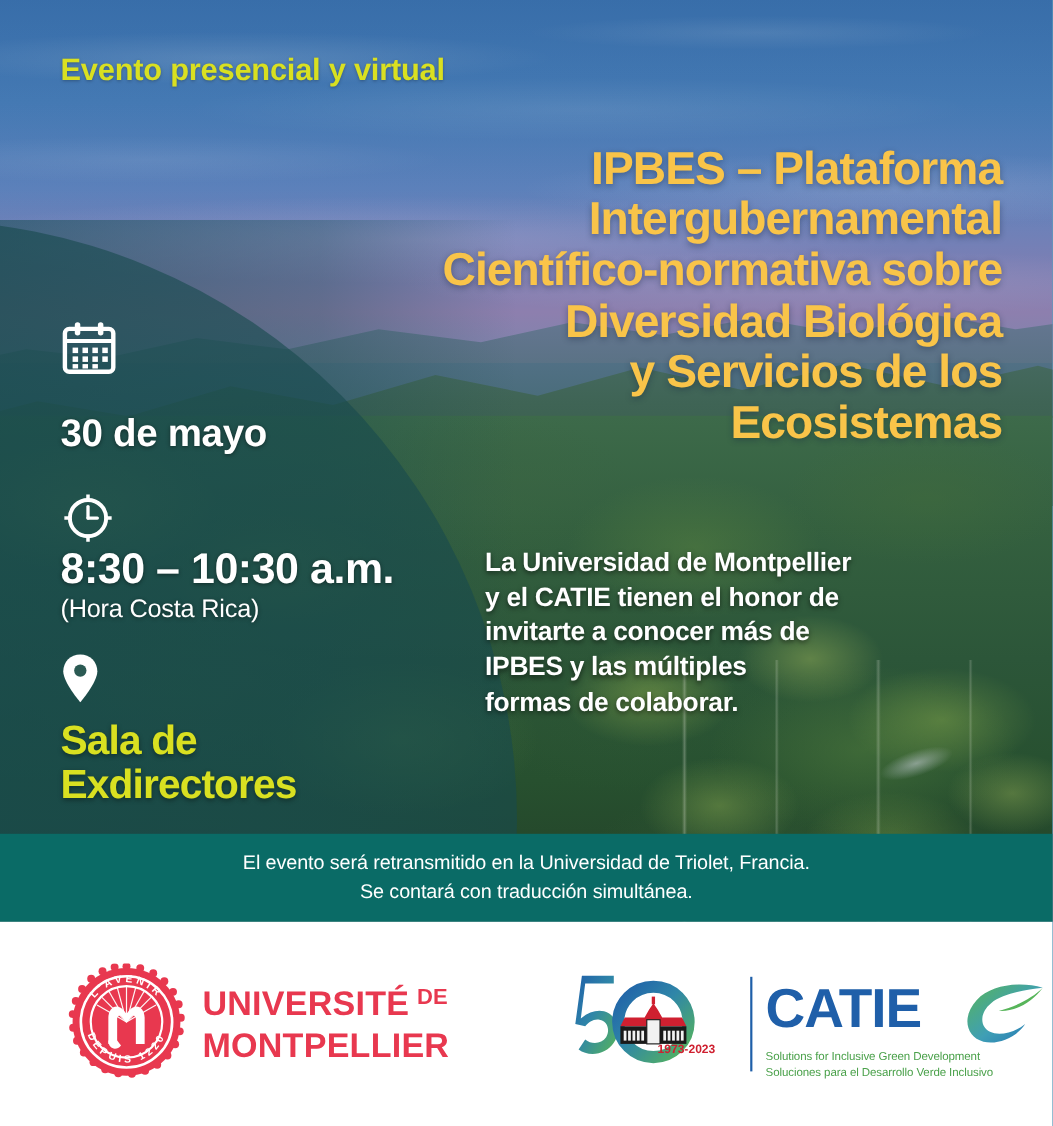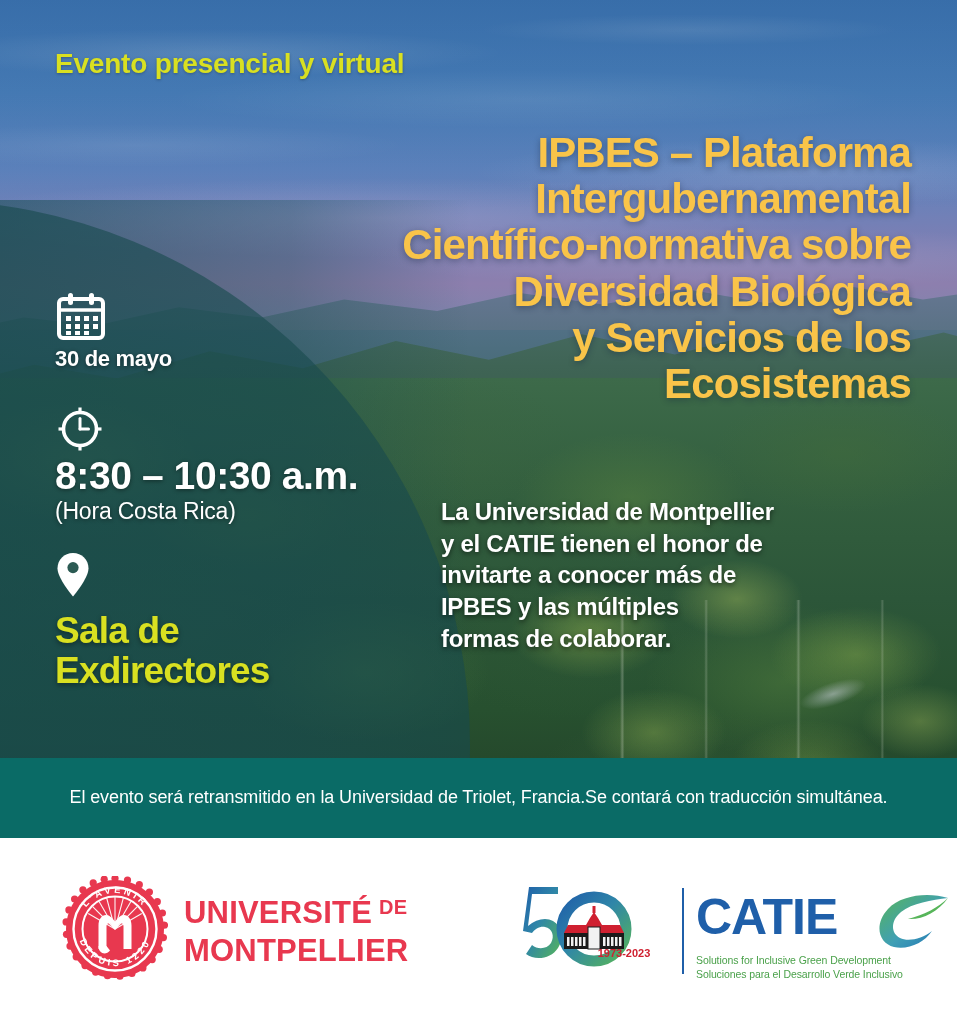--- a/index.html
+++ b/index.html
@@ -165,22 +165,22 @@
     text-shadow:0 2px 5px rgba(0,0,0,.55);
   }
   .invite div { white-space:nowrap; }
 
   
   .info { position:absolute; left:55px; top:292px; width:380px; }
   .ico { display:block; }
   .ico svg { display:block; }
 
   .info-date {
-    margin-top:4px;
-    font-size:22px; font-weight:bold; color:#ffffff;
+    margin-top:32px;
+    font-size:35px; font-weight:bold; color:#ffffff;
     letter-spacing:-.3px;
     text-shadow:0 1px 4px rgba(0,0,0,.45);
   }
   .gap-a { height:32px; }
   .info-time {
     margin-top:0;
     font-size:39px; font-weight:bold; color:#ffffff;
     letter-spacing:-.4px;
     text-shadow:0 1px 4px rgba(0,0,0,.45);
   }
@@ -202,21 +202,21 @@
     font-size:23px; font-weight:bold; color:#ffffff;
     letter-spacing:-.3px;
     text-shadow:0 1px 4px rgba(0,0,0,.45);
   }
 
   
   .banner {
     position:absolute;
     left:0; top:758px; width:957px; height:80px;
     background:#0a6b66;
-    display:flex; flex-direction:row;
+    display:flex; flex-direction:column;
     align-items:center; justify-content:center;
   }
   .banner div {
     color:#ffffff;
     font-size:18px;
     line-height:1.42;
     letter-spacing:-.1px;
   }
 
   

